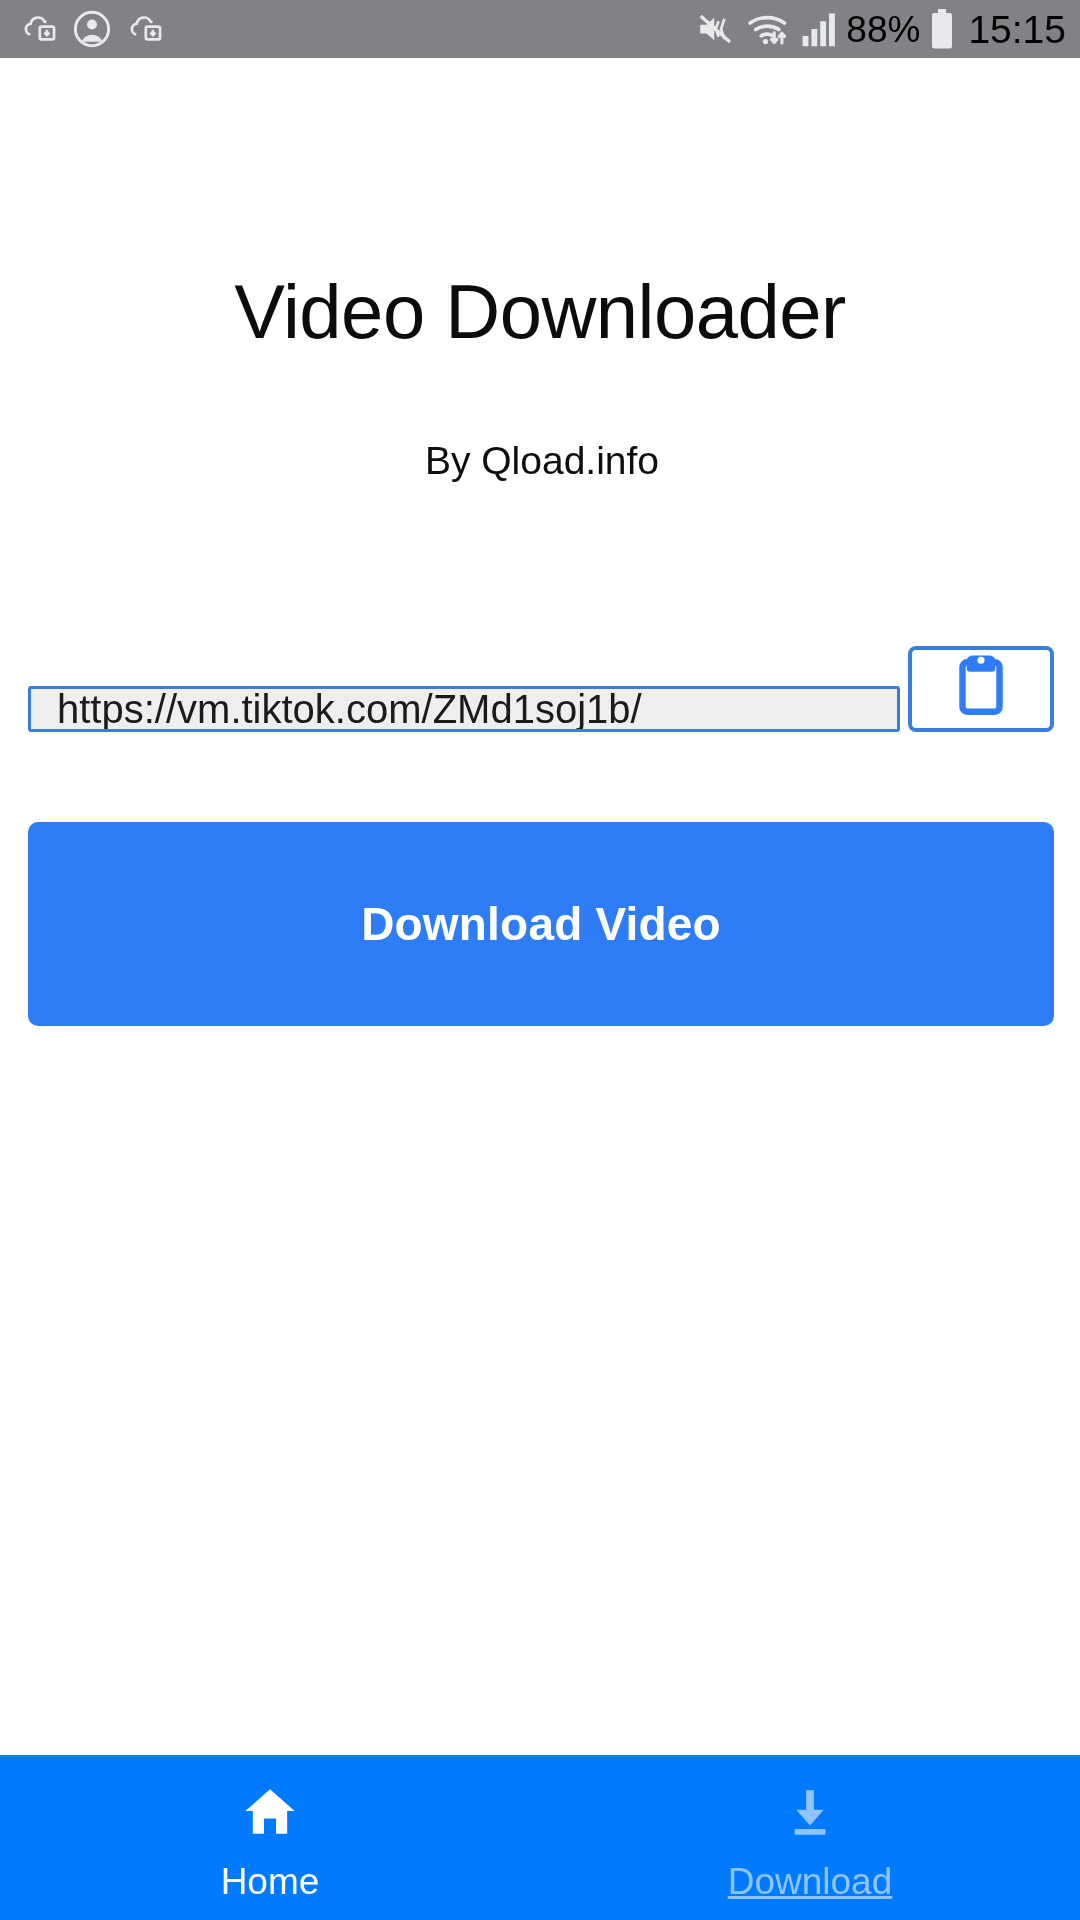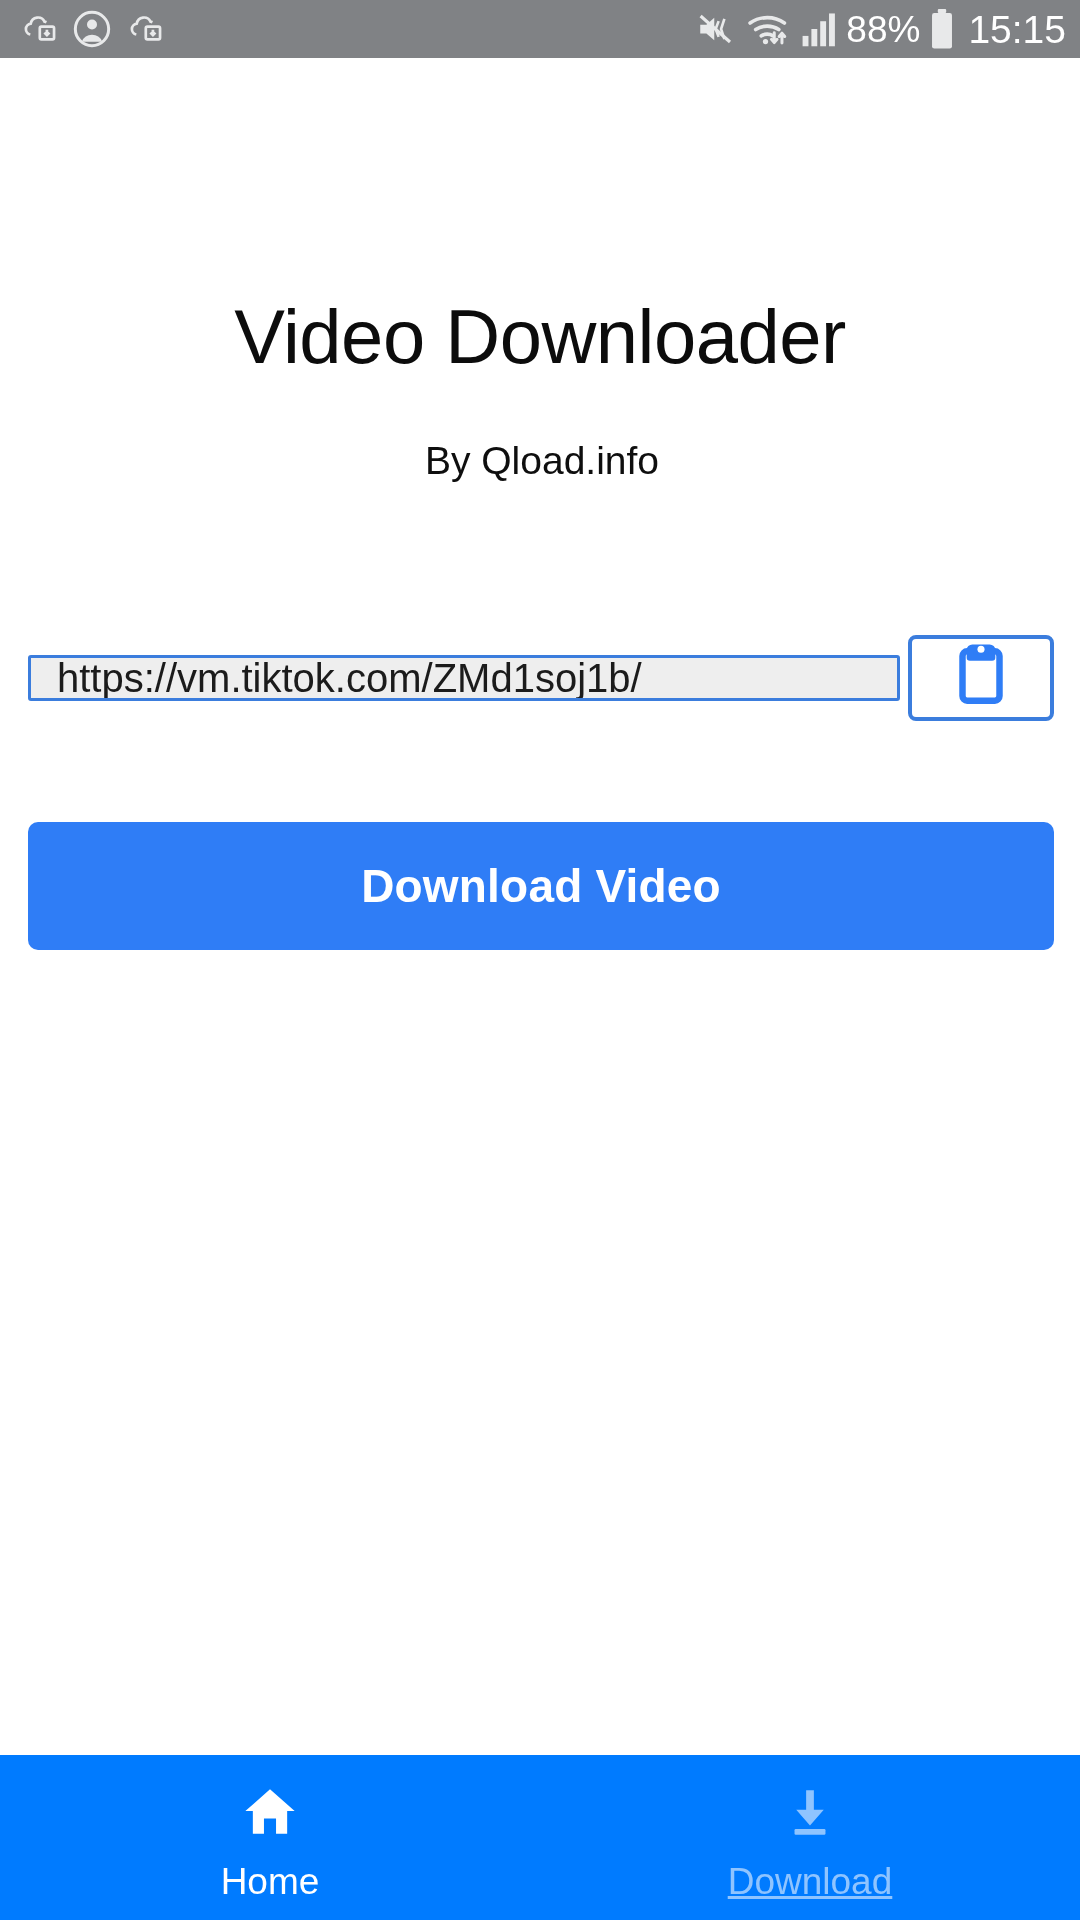--- a/index.html
+++ b/index.html
@@ -14,45 +14,44 @@
   
   .statusbar {
     height:58px; background:#808285; flex:0 0 58px;
     display:flex; align-items:center; justify-content:space-between;
     padding:0 14px 0 20px;
   }
   .sb-left { display:flex; align-items:center; gap:14px; }
   .sb-right { display:flex; align-items:center; gap:9px; }
   .sb-icon { display:flex; align-items:center; justify-content:center; }
   .sb-text {
-    color:#ffffff; font-size:37px; font-weight:400;
+    color:#000000; font-size:37px; font-weight:400;
     letter-spacing:0px; line-height:1; white-space:nowrap;
   }
   .sb-clock { font-size:39px; margin-left:4px; }
 
   
   .content { flex:1 1 auto; position:relative; background:#ffffff; }
 
   .title {
     position:absolute; left:0; right:0; top:216px;
     text-align:center; color:#0c0c0c;
     font-size:76px; font-weight:400; letter-spacing:-0.5px;
     line-height:1;
-    margin-top:25px;
   }
   .subtitle {
     position:absolute; left:4px; right:0; top:383px;
     text-align:center; color:#0e0e0e;
     font-size:39px; font-weight:400; line-height:1;
   }
 
   
   .input-row {
     position:absolute; left:28px; right:26px; top:566px;
-    display:flex; align-items:center; height:108px;
+    display:flex; align-items:flex-end; height:108px;
   }
   .url-field {
     flex:1 1 auto; background:#eeeeee;
     border:3px solid #3b7ddd;
     border-radius:3px;
     display:flex; align-items:center;
     padding:0 26px;
     min-width:0;
   }
   .url-text {
@@ -64,21 +63,21 @@
     flex:0 0 146px; margin-left:8px;
     background:#ffffff;
     border:4px solid #3b7ddd;
     border-radius:8px;
     display:flex; align-items:center; justify-content:center;
   }
 
   
   .download-btn {
     position:absolute; left:28px; right:26px; top:764px;
-    height:128px; background:#2f7df6;
+    height:204px; background:#2f7df6;
     border:none; border-radius:10px;
     color:#ffffff; font-size:46px; font-weight:700;
     font-family:"Liberation Sans", sans-serif;
     display:flex; align-items:center; justify-content:center;
     letter-spacing:0.2px; cursor:pointer;
   }
 
   
   .bottomnav {
     flex:0 0 165px; height:165px; background:#007bff;

